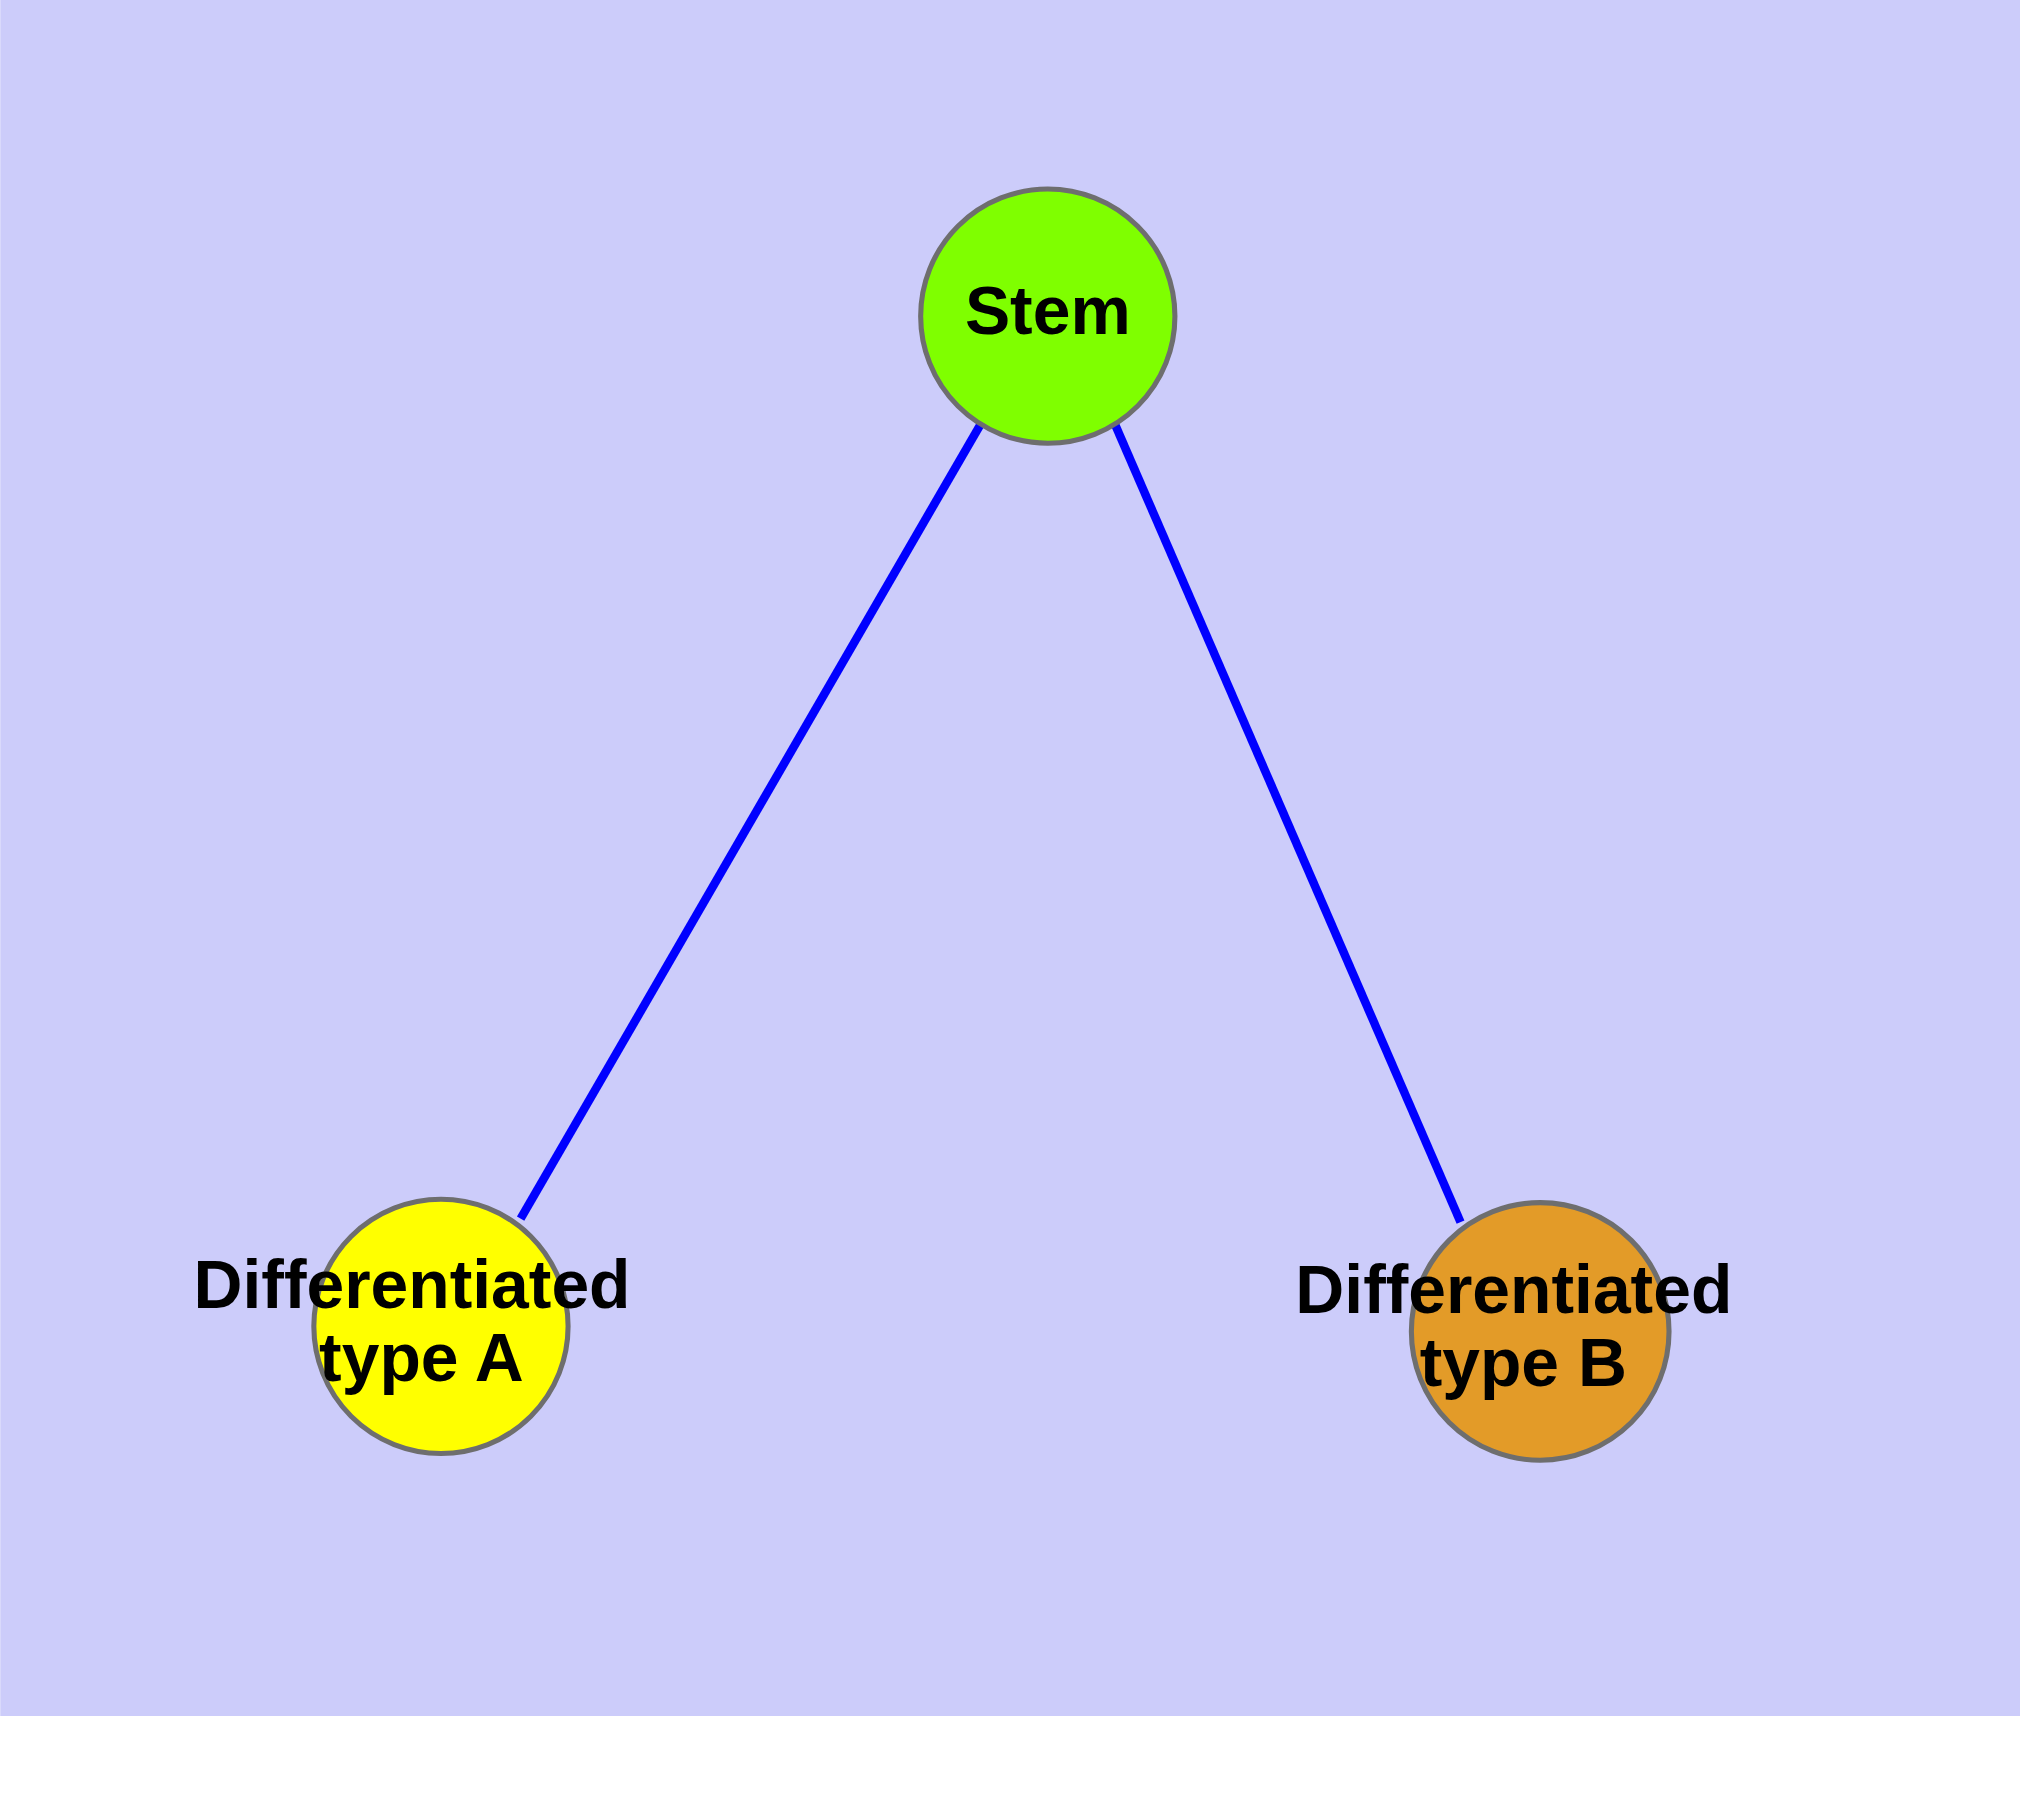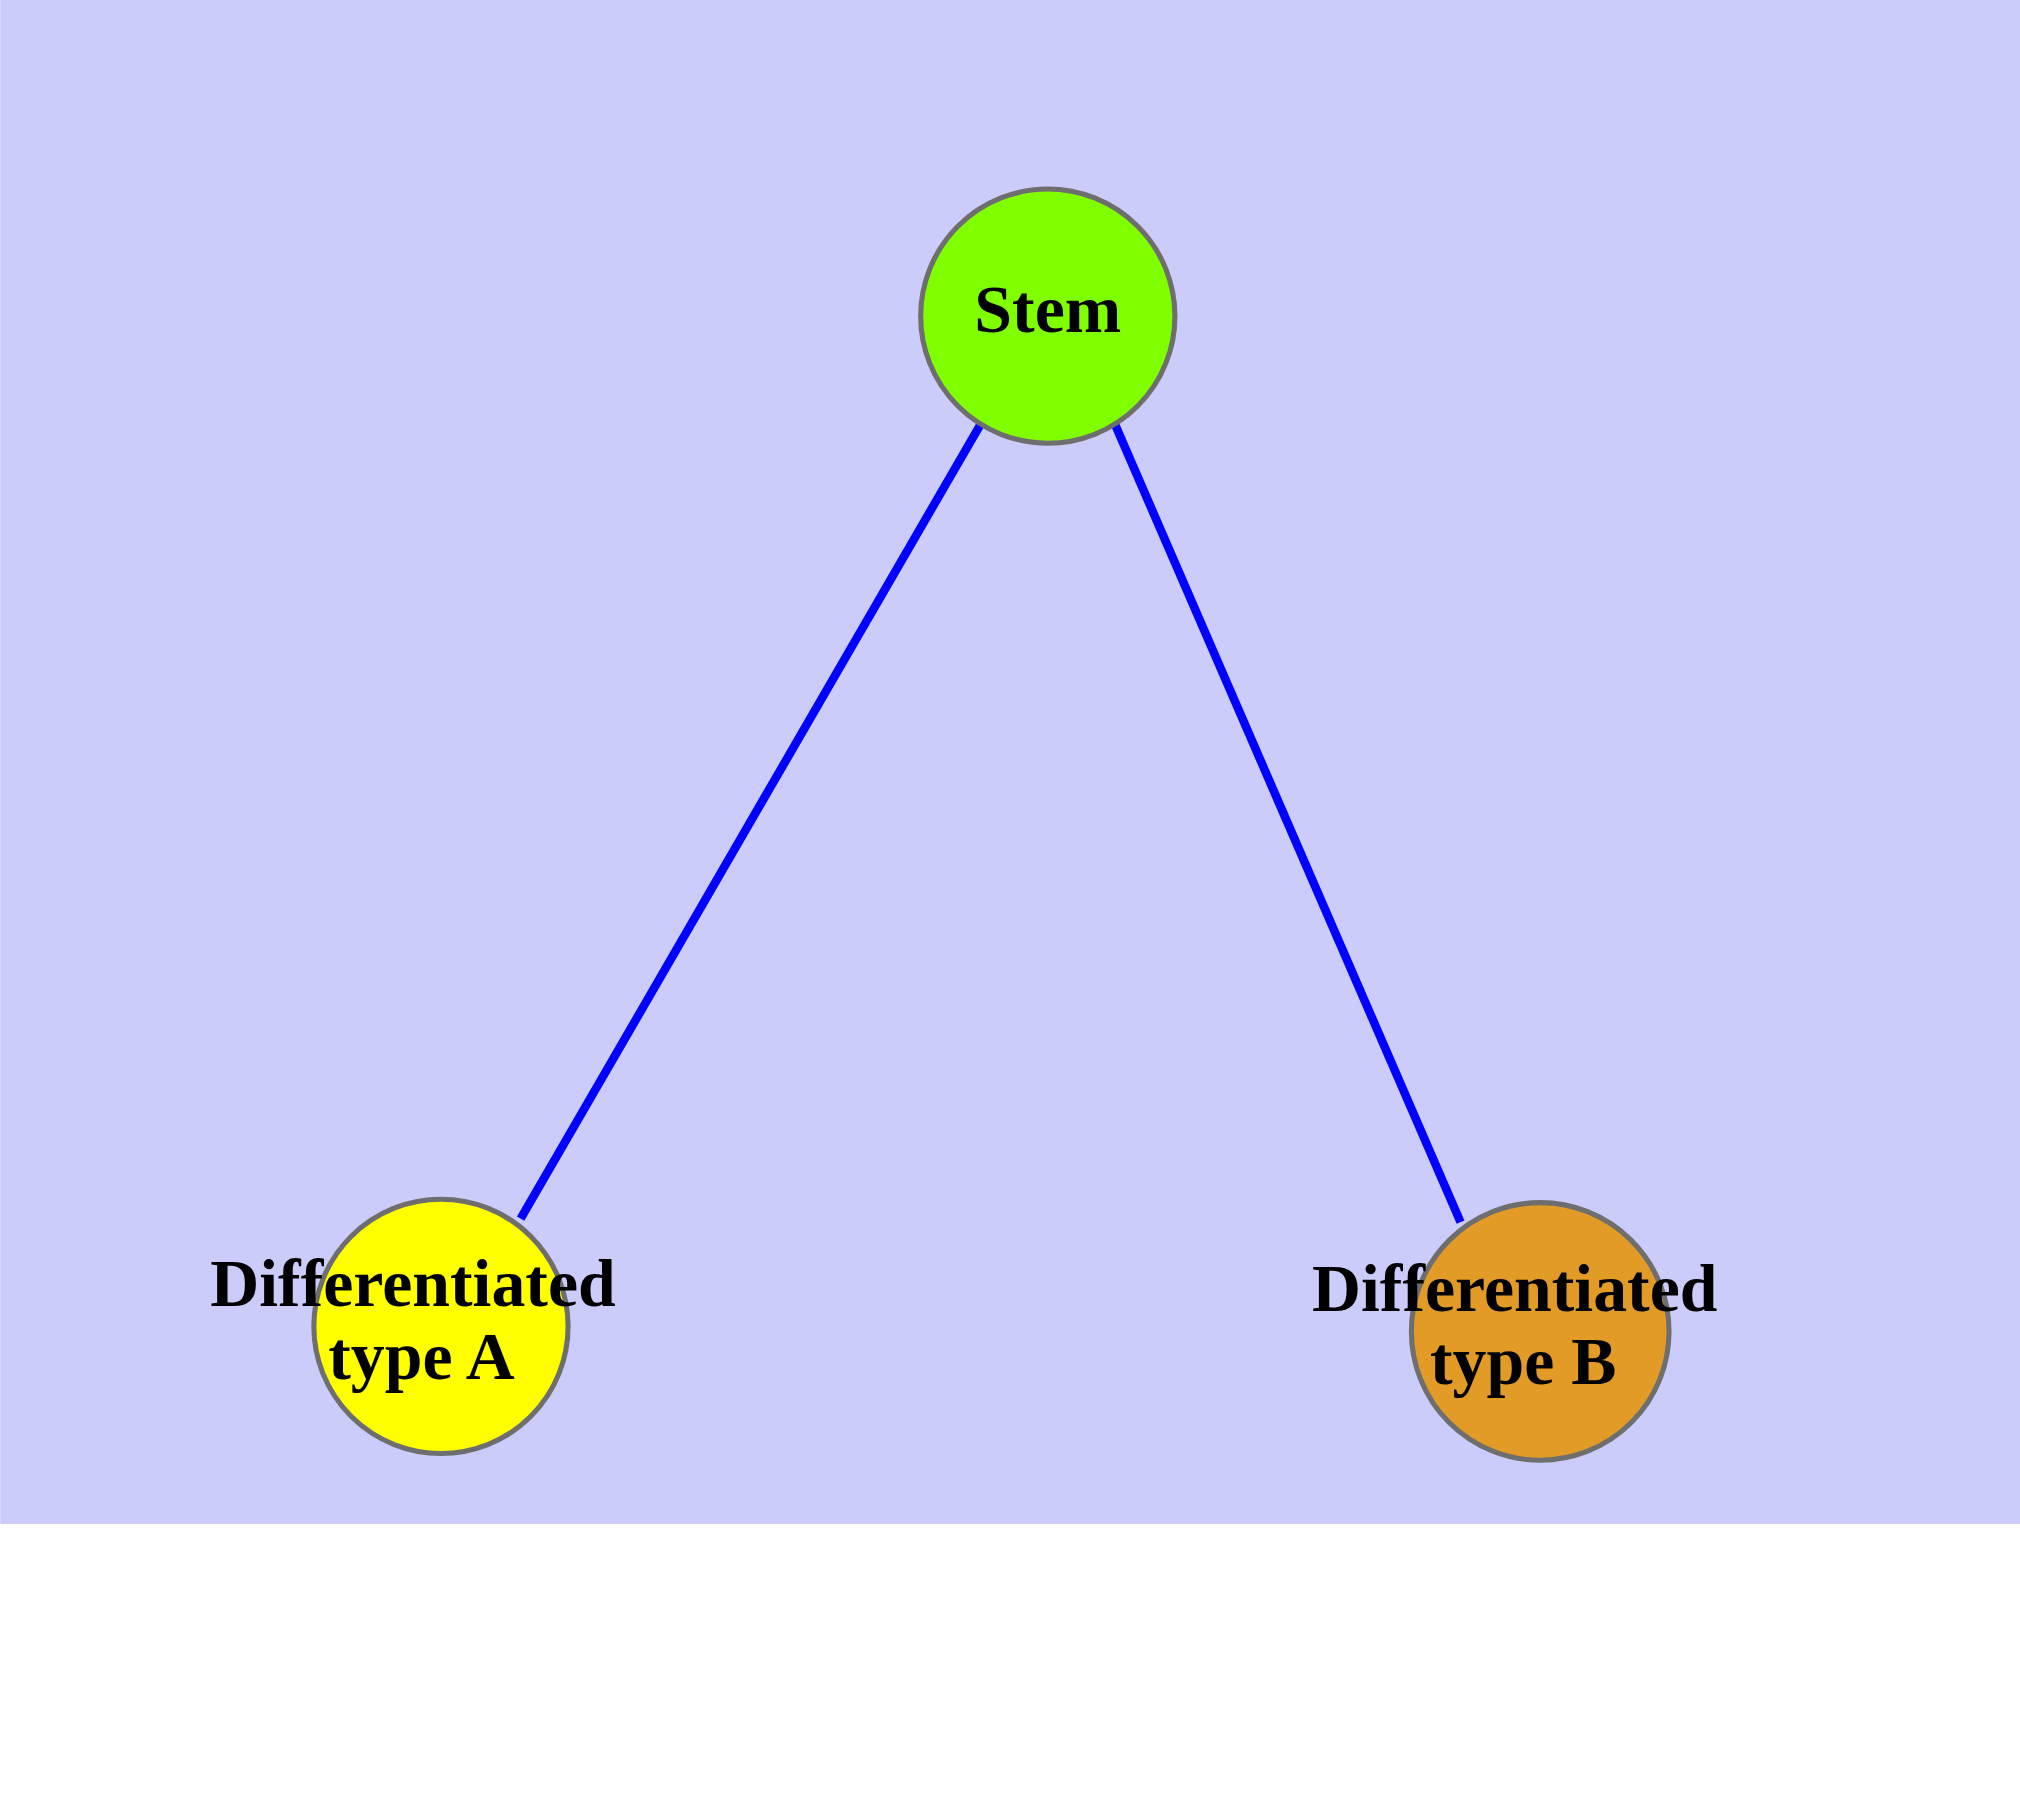--- a/index.html
+++ b/index.html
@@ -27,21 +27,21 @@
     font-weight: bold;
     fill: #000000;
     text-anchor: middle;
     dominant-baseline: middle;
     paint-order: normal;
   }
 </style>
 </head>
 <body>
 
-<div id="canvas" style="width: 2021px; height: 1524px; font-family: Liberation Serif, serif;">
+<div id="canvas" style="width: 2021px; height: 1716px;">
   <svg id="graph-svg" viewBox="0 0 2384 2138" xmlns="http://www.w3.org/2000/svg" style="width: 2021px; height: 1812px;">
 
     <rect id="bg-rect" x="0" y="0" width="2384" height="2138" fill="#ccccfa"></rect>
 
     <g id="edges-group">
       <line id="edge-0" x1="1157" y1="500" x2="614" y2="1438" stroke="#0000ff" stroke-width="10" stroke-linecap="butt"></line>
       <line id="edge-1" x1="1315" y1="500" x2="1723" y2="1442" stroke="#0000ff" stroke-width="10" stroke-linecap="butt"></line>
     </g>
 
     <g id="nodes-group">

